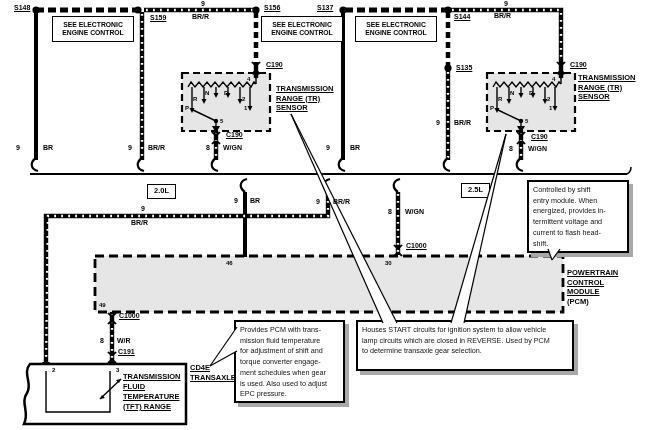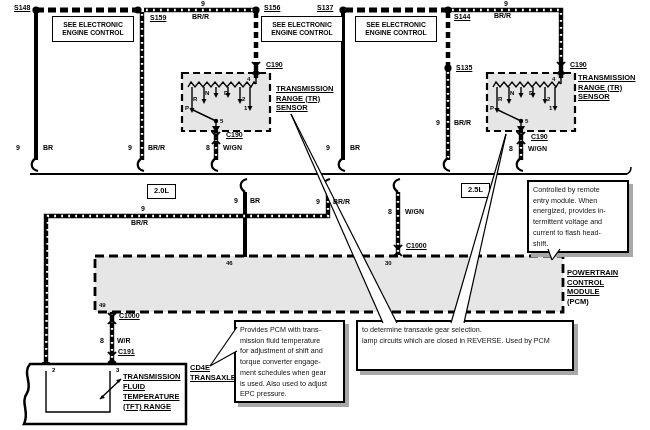--- a/index.html
+++ b/index.html
@@ -207,25 +207,26 @@
   <div class="callout" style="left:234px;top:320px;width:99px;height:73px">
     <div>Provides PCM with trans-</div>
     <div>mission fluid temperature</div>
     <div>for adjustment of shift and</div>
     <div>torque converter engage-</div>
     <div>ment schedules when gear</div>
     <div>is used. Also used to adjust</div>
     <div>EPC pressure.</div>
   </div>
   <div class="callout" style="left:356px;top:320px;width:206px;height:41px">
+    <div>Houses START circuits for ignition system to allow vehicle</div>
+    <div>lamp circuits which are closed in REVERSE. Used by PCM</div>
     <div>to determine transaxle gear selection.</div>
-    <div>lamp circuits which are closed in REVERSE. Used by PCM</div>
   </div>
   <div class="callout" style="left:527px;top:180px;width:90px;height:63px">
-    <div>Controlled by remote</div>
+    <div>Controlled by shift</div>
     <div>entry module. When</div>
     <div>energized, provides in-</div>
     <div>termittent voltage and</div>
     <div>current to flash head-</div>
     <div>shift.</div>
   </div>
 
   <svg id="overlay" width="650" height="430" viewBox="0 0 650 430">
     <g>
       <polygon points="291,114 383,323 397,323" fill="#fff"></polygon>

